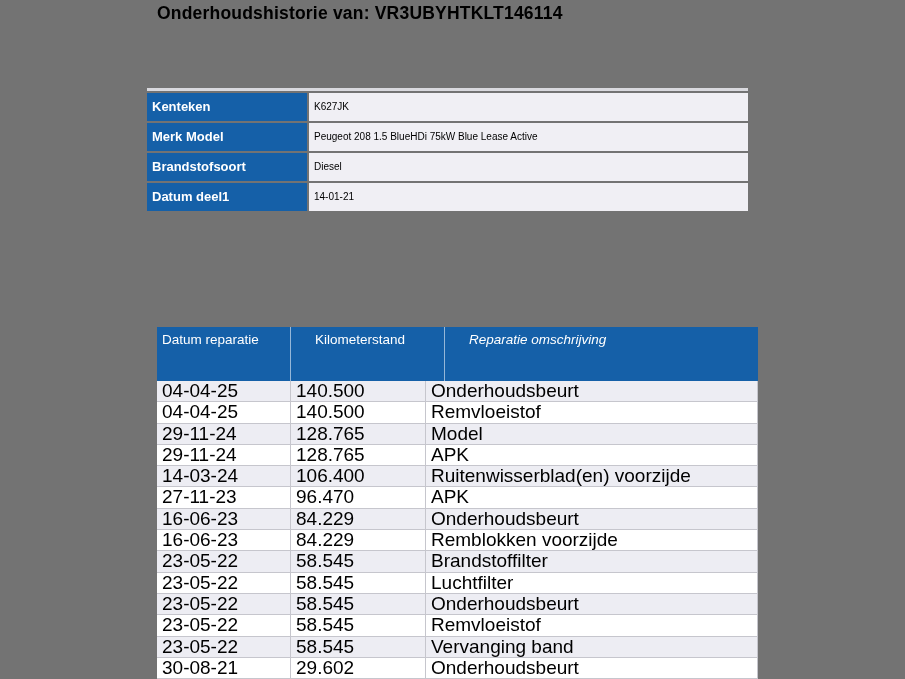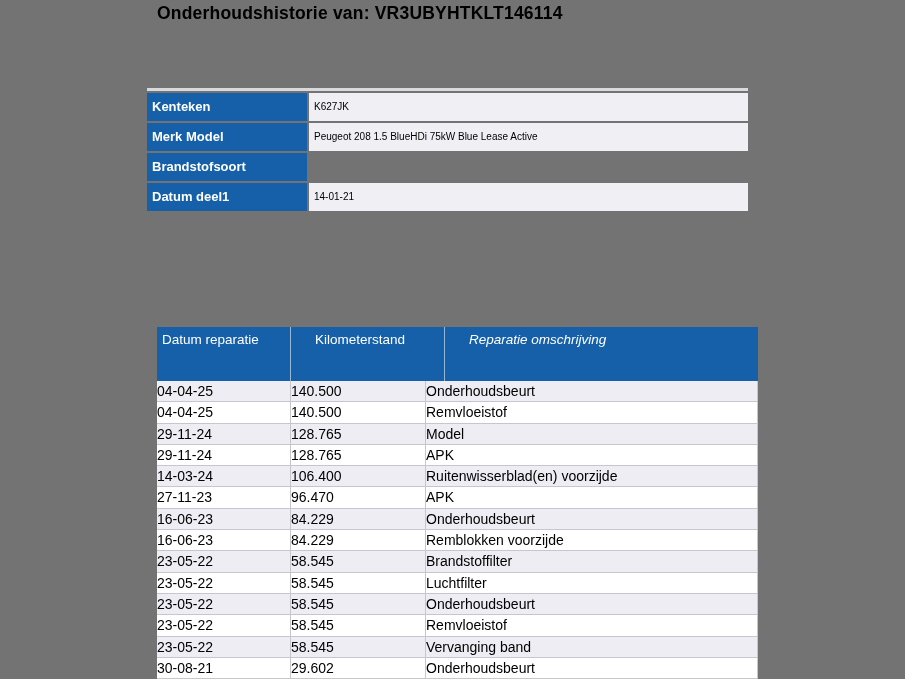--- a/index.html
+++ b/index.html
@@ -46,22 +46,22 @@
   }
   .maint-col:last-child{border-right:none;font-style:italic;}
   .mc1{width:134px;}
   .mc2{width:135px;}
   .mc3{flex:1;}
 
   .maint-row{display:flex;height:21.3px;border-bottom:1px solid var(--grid-line);}
   .maint-row:nth-child(odd){background:var(--row-alt-bg);}
   .maint-row:nth-child(even){background:#ffffff;}
   .cell{
-    font-size:14px;color:var(--text-color);line-height:20px;
-    overflow:hidden;white-space:nowrap;
+    font-size:19px;color:var(--text-color);line-height:20px;
+    padding-left:5px;overflow:hidden;white-space:nowrap;
     border-right:1px solid var(--grid-line);
   }
   .c1{width:134px;}
   .c2{width:135px;}
   .c3{flex:1;}
 </style>
 </head>
 <body>
 
 <div class="page">
@@ -76,20 +76,21 @@
     <div class="info-value">K627JK</div>
   </div>
 
   <div class="info-row">
     <div class="info-label">Merk Model</div>
     <div class="info-value">Peugeot 208 1.5 BlueHDi 75kW Blue Lease Active</div>
   </div>
 
   <div class="info-row">
     <div class="info-label">Brandstofsoort</div>
+    <div class="info-value">Diesel</div>
   </div>
 
   <div class="info-row">
     <div class="info-label">Datum deel1</div>
     <div class="info-value">14-01-21</div>
   </div>
 </div>
   </div>
 
   <div class="maint-table">

